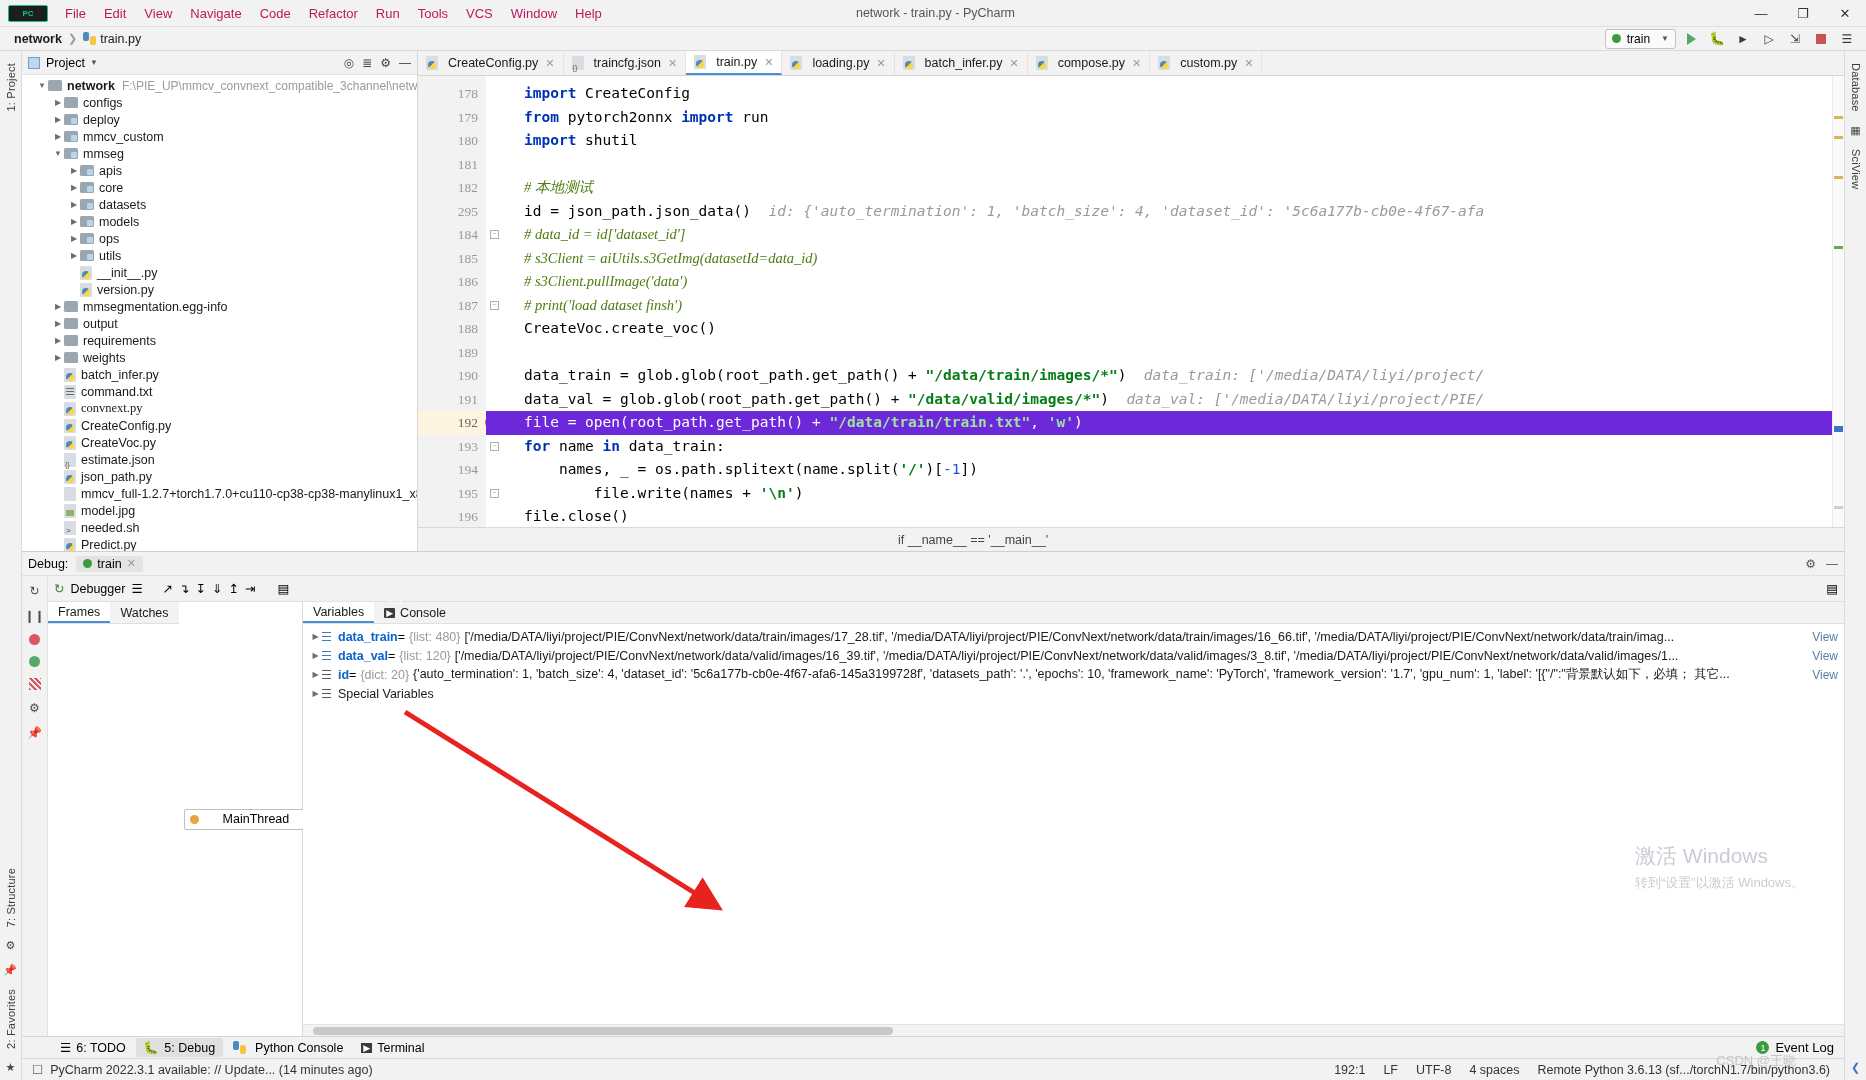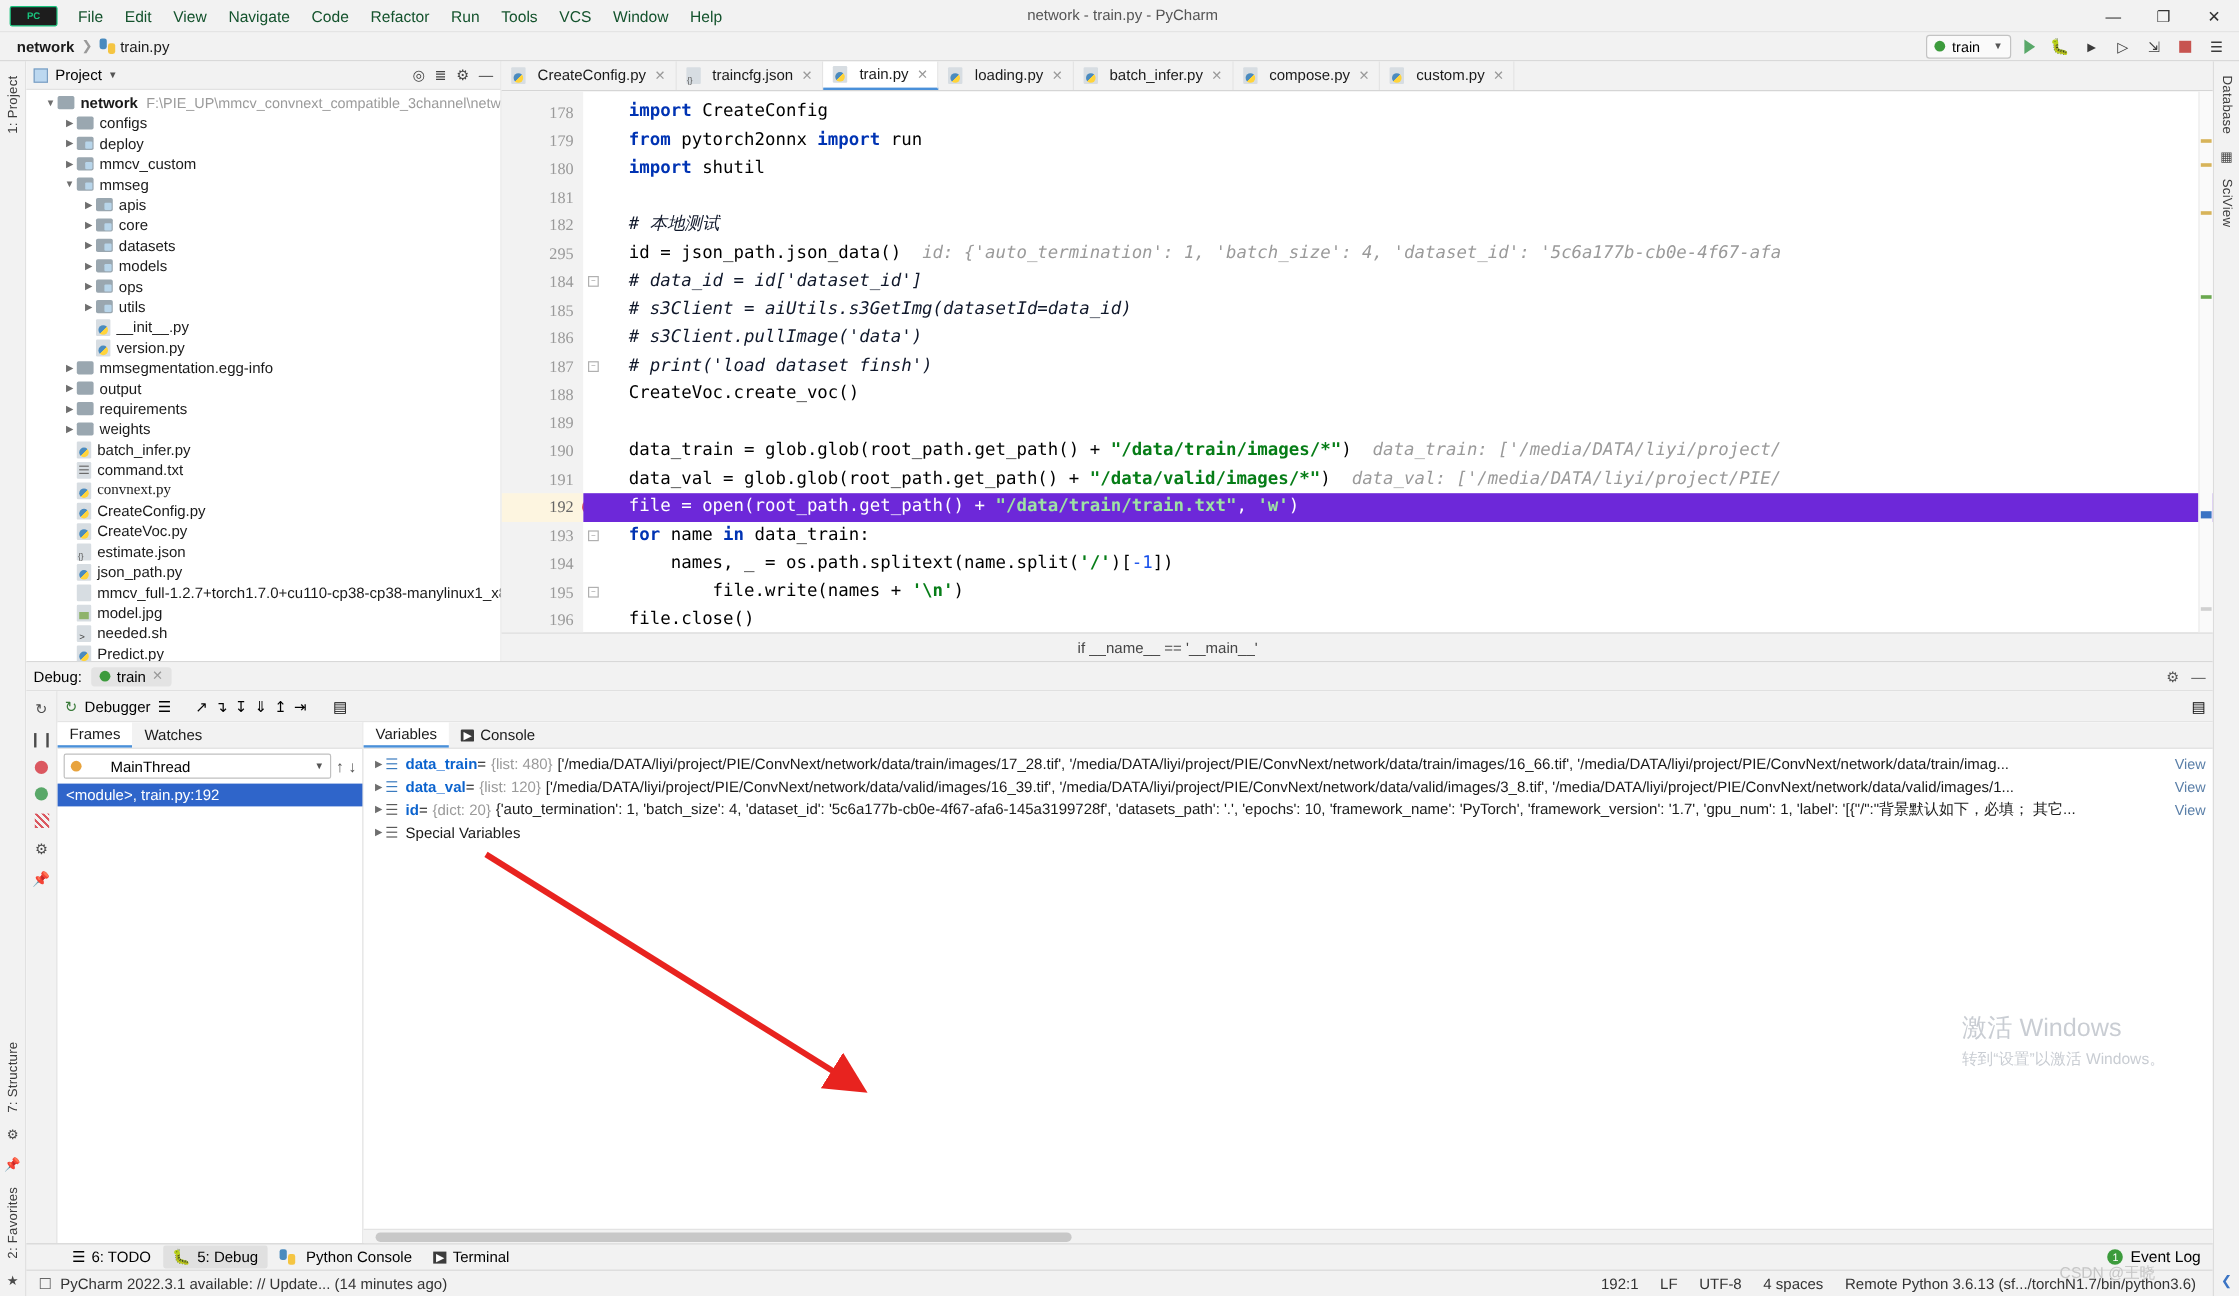--- a/index.html
+++ b/index.html
@@ -20,21 +20,21 @@
     border-bottom: 1px solid #e0e0e0; position: relative;
   }
   .app-logo {
     width: 40px; height: 17px; margin: 0 8px 0 8px; border-radius: 2px;
     background: #1d1d1d; color: #19c37d; font-size: 8px; font-weight: bold;
     display: flex; align-items: center; justify-content: center;
     border: 1px solid #19c37d;
   }
   .menu { display: flex; align-items: center; gap: 0px; }
   .menu-item {
-    padding: 3px 9px; font-size: 13px; color: #14532d; cursor: default;
+    padding: 3px 9px; font-size: 13px; color: #be185d; cursor: default;
   }
   .win-title {
     position: absolute; left: 5px; right: 0; text-align: center;
     font-size: 12.5px; color: #555; pointer-events: none;
   }
   .win-ctrls { margin-left: auto; display: flex; align-items: center; z-index:2;}
   .win-btn {
     width: 42px; height: 26px; display: flex; align-items: center; justify-content: center;
     font-size: 13px; color: #333;
   }
@@ -167,21 +167,21 @@
   }
   .foldm { position:absolute; right:-13px; top:7px; width:9px;height:9px;border:1px solid #b0b0b0;background:#fff;color:#777;font-size:7px;line-height:7px;text-align:center;}
   .code {
     flex: 1; padding-top: 6px; min-width: 0; overflow: hidden; position: relative;
     font-family: "DejaVu Sans Mono", monospace; font-size: 14.5px;
   }
   .cline { height: 23.5px; line-height: 23.5px; white-space: pre; padding-left: 38px; }
   .cline.cur { background: #6d28d9; color: #fff; }
   .kw { color: #0033b3; font-weight: 600; }
   .str { color: #067d17; font-weight: 600; }
-  .cm { color: #0f172a; font-style: italic; }
+  .cm { color: #4d7c0f; font-style: italic; font-family: Liberation Serif, serif; }
   .hint { color: #9a9a9a; font-style: italic; }
   .cline.cur .str { color: #9ee3a4; }
   .num { color:#1750eb; }
 
   .code-scroll-tray {
     position:absolute; right:0; top:0; bottom:0; width: 12px; background:#fafafa;
     border-left:1px solid #ececec;
   }
   .scroll-mark { position:absolute; right:1px; width:9px; height:3px; }
 
@@ -214,21 +214,21 @@
   .dbg-rail .circle-r { width:11px;height:11px;border-radius:50%;background:#db5860; }
   .dbg-rail .stripe { width:12px;height:12px;background:repeating-linear-gradient(45deg,#db5860 0 2px,transparent 2px 4px); }
   .dbg-main { flex: 1; display: flex; flex-direction: column; min-width: 0; }
   .dbg-toolbar {
     height: 26px; background: #f2f2f2; display: flex; align-items: center; gap: 6px;
     padding: 0 6px; border-bottom: 1px solid #e0e0e0; font-size: 12.5px;
   }
   .dbg-toolbar .chip { display:flex;align-items:center;gap:5px; }
   .dbg-split { flex: 1; display: flex; min-height: 0; }
 
-  .frames-pane { width: 255px; border-right: 1px solid #d9d9d9; display:flex; flex-direction:column; background:#fff;}
+  .frames-pane { width: 255px; border-right: 1px solid #d9d9d9; display:flex; flex-direction:row; background:#fff;}
   .pane-tabs { height: 22px; display: flex; align-items: stretch; background:#f2f2f2; border-bottom:1px solid #e0e0e0;}
   .pane-tab { padding: 0 10px; display:flex;align-items:center; font-size:12.5px; color:#1a1a1a;}
   .pane-tab.active { background:#fff; border-bottom:2px solid #4a90d9;}
   .thread-row { display:flex; align-items:center; gap:4px; padding: 4px 5px; }
   .thread-sel {
     flex:1; height: 21px; border:1px solid #c0c0c0; background:#fff; border-radius:2px;
     display:flex; align-items:center; gap:24px; padding: 0 5px; font-size:12.5px;
   }
   .thread-sel .arr { margin-left:auto; font-size:8px; color:#555;}
   .frame-item {

